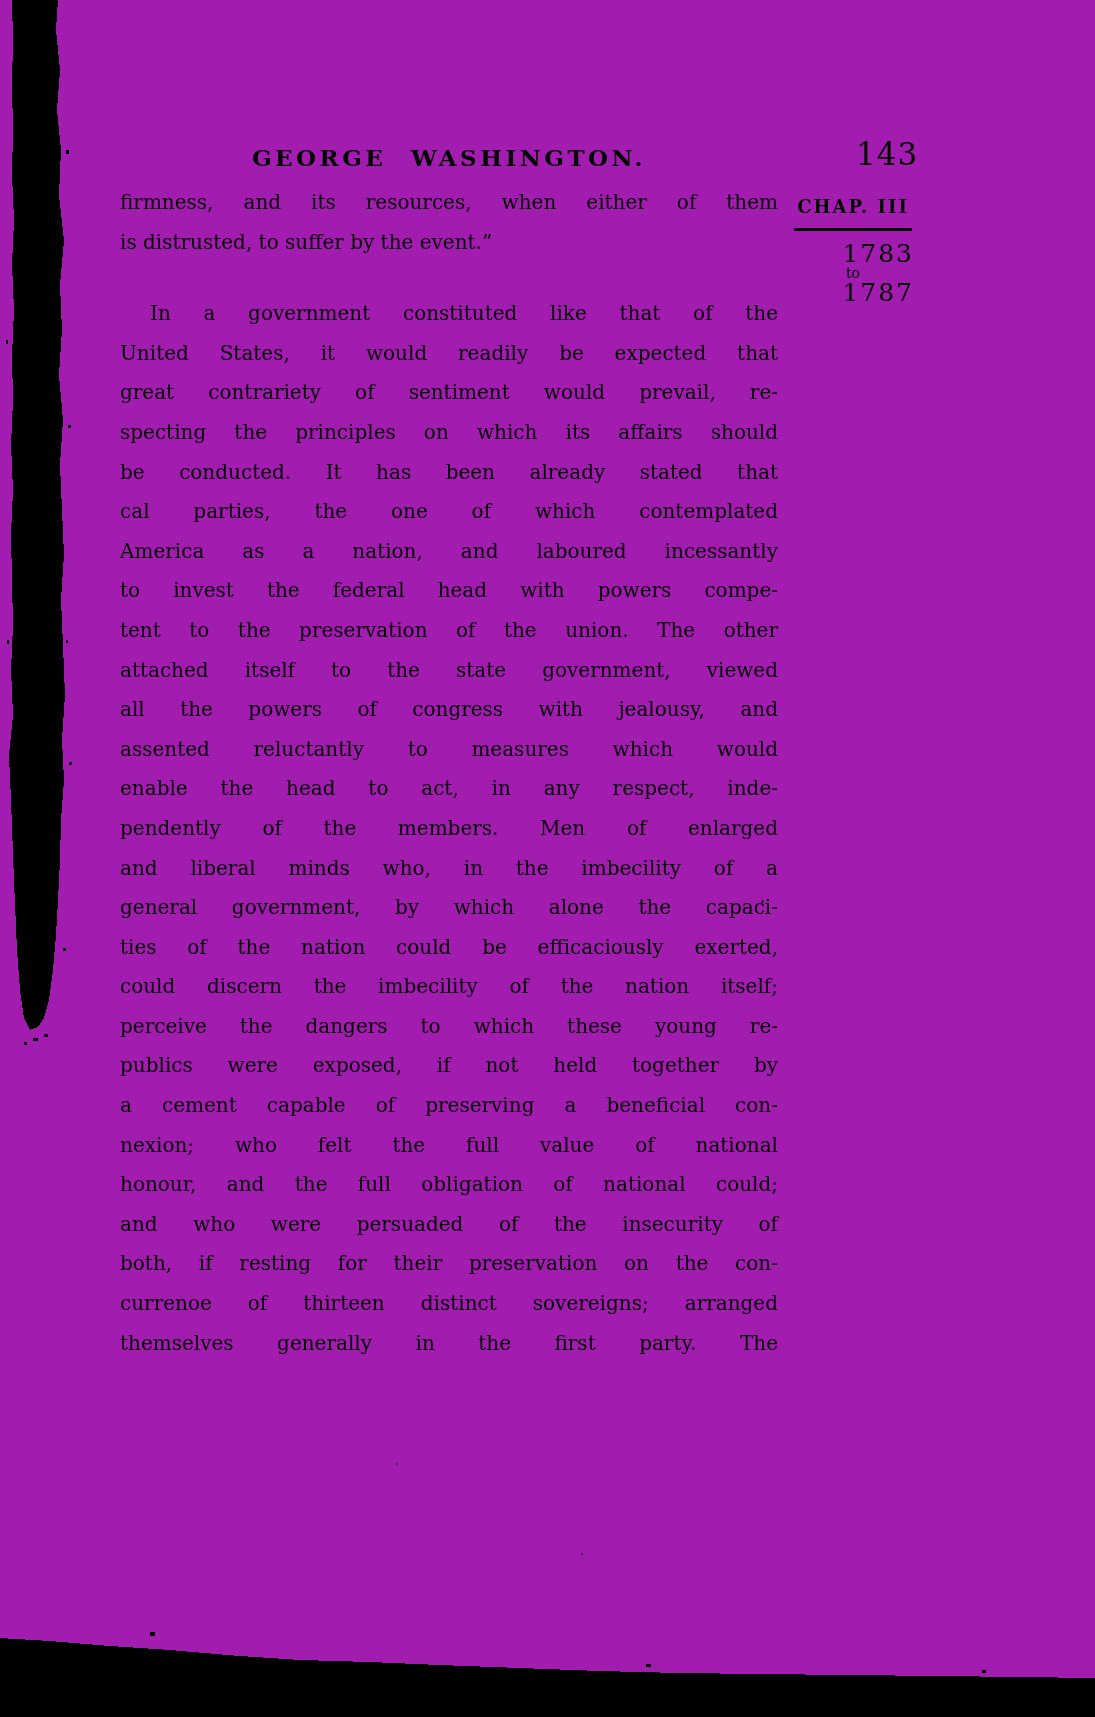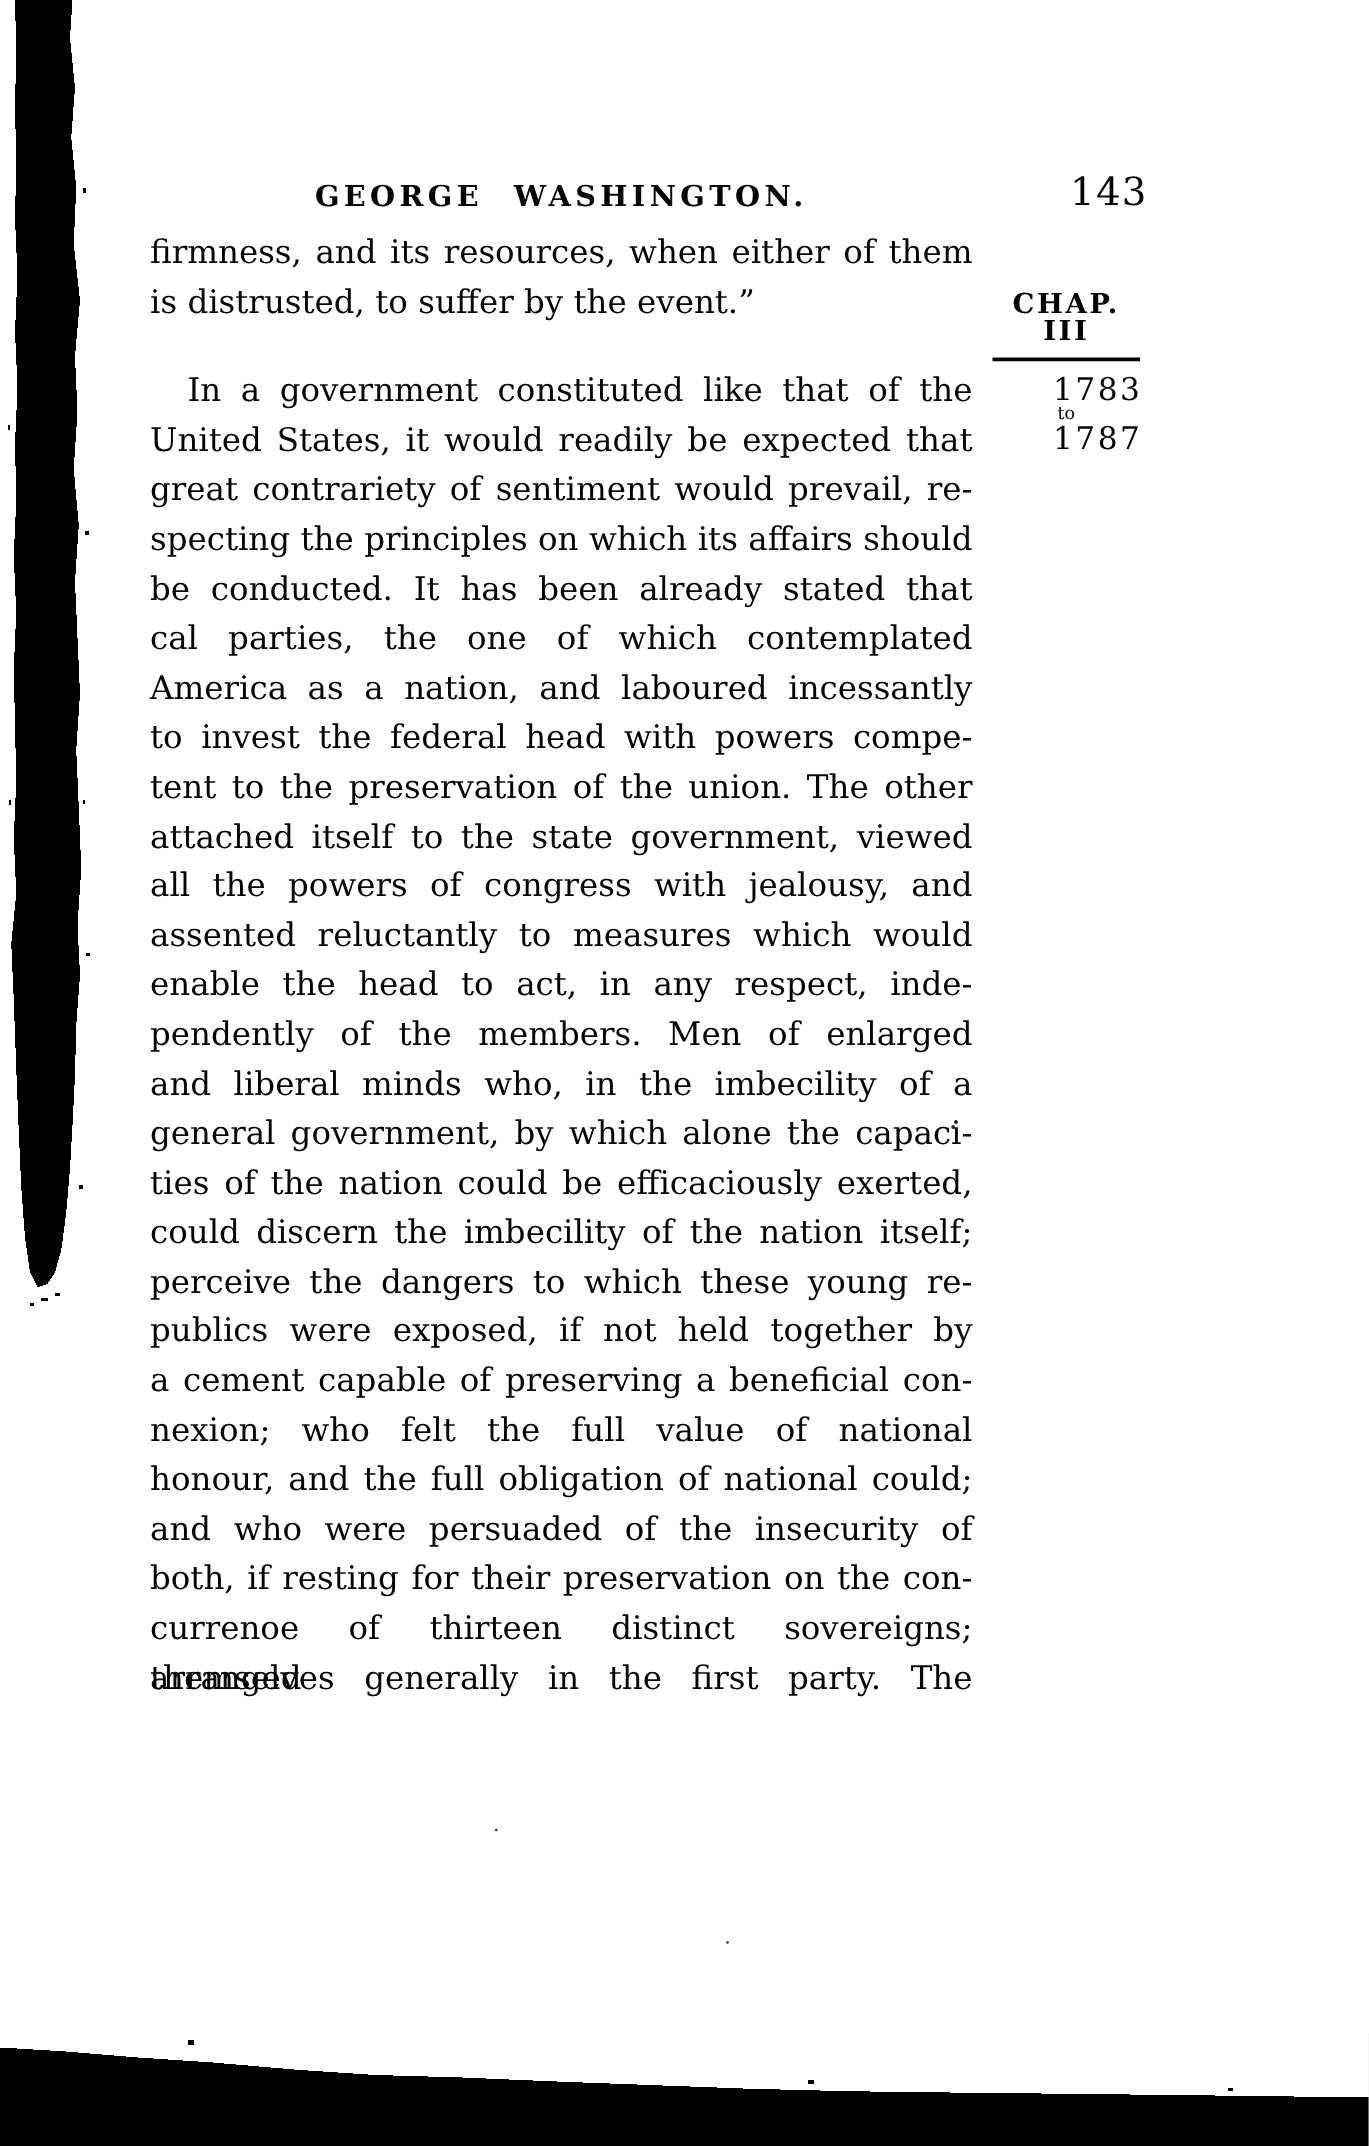--- a/index.html
+++ b/index.html
@@ -1,19 +1,19 @@
 <!DOCTYPE html>
 <html><head>
 <meta charset="utf-8">
 <style>
   html,body { margin:0; padding:0; background:#e8e8e8; }
   .page {
     position:relative;
     width:1095px; height:1717px;
-    background:#ffffff;
+    background:#a21caf;
     font-family:"DejaVu Serif", serif;
     color:#050505;
     overflow:hidden;
     margin:0 auto;
   }
   svg.artifact { position:absolute; left:0; top:0; pointer-events:none; }
 
   .running-header {
     position:absolute;
     left:120px; top:144px; width:658px;
@@ -29,25 +29,24 @@
     font-size:31px;
     letter-spacing:1px;
   }
 
   .margin-notes {
     position:absolute;
     left:792px; top:196px; width:122px;
     text-align:center;
   }
   .margin-notes .chap {
-    font-size:22px;
+    font-size:18px;
     letter-spacing:2px;
     font-weight:600;
     line-height:22px;
-    margin-top:36px;
   }
   .margin-notes .rule {
     height:3px;
     background:#050505;
     margin:10px 2px 9px 2px;
   }
   .margin-notes .year {
     font-size:25px;
     line-height:27px;
     letter-spacing:2px;
@@ -56,21 +55,21 @@
   .margin-notes .to {
     font-size:14px;
     line-height:12px;
   }
 
   .body-text {
     position:absolute;
     left:120px; top:183px; width:658px;
   }
   .body-line {
-    font-size:26px;
+    font-size:20px;
     line-height:39.6px;
     height:39.6px;
     text-align:justify;
     text-align-last:justify;
     white-space:normal;
     overflow:visible;
   }
   .body-line.no-justify {
     text-align:center;
     text-align-last:left;

